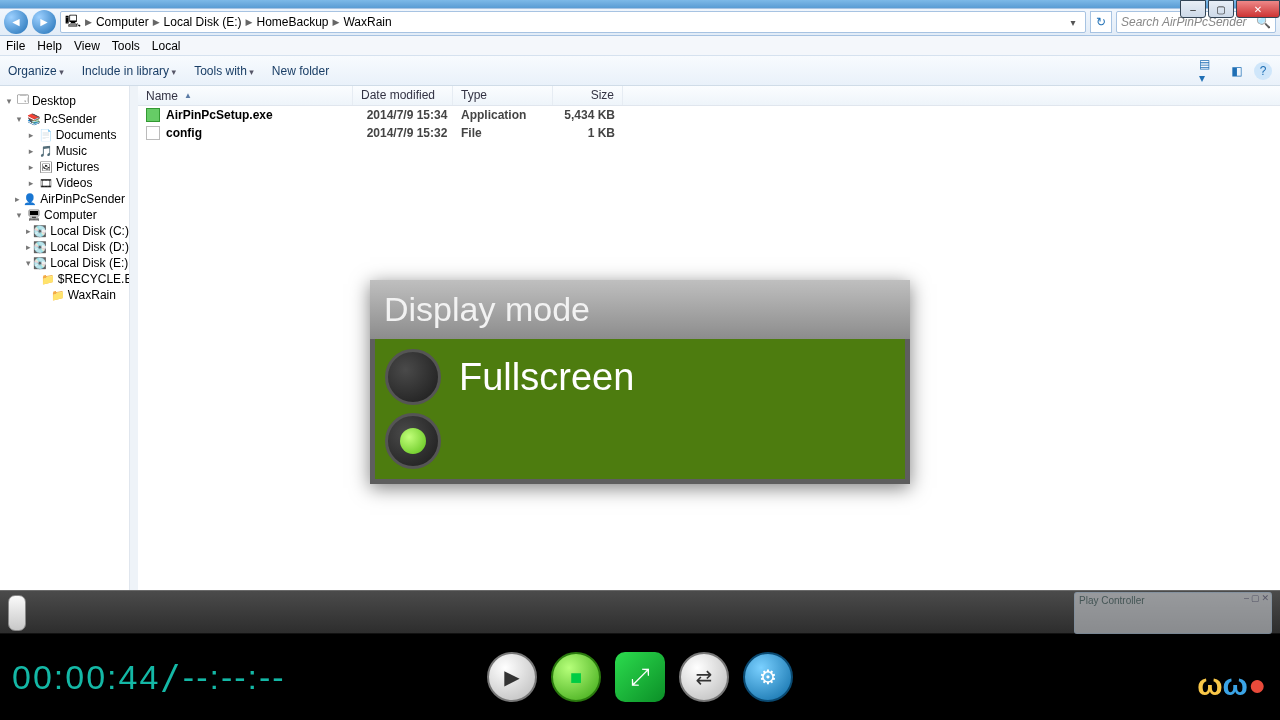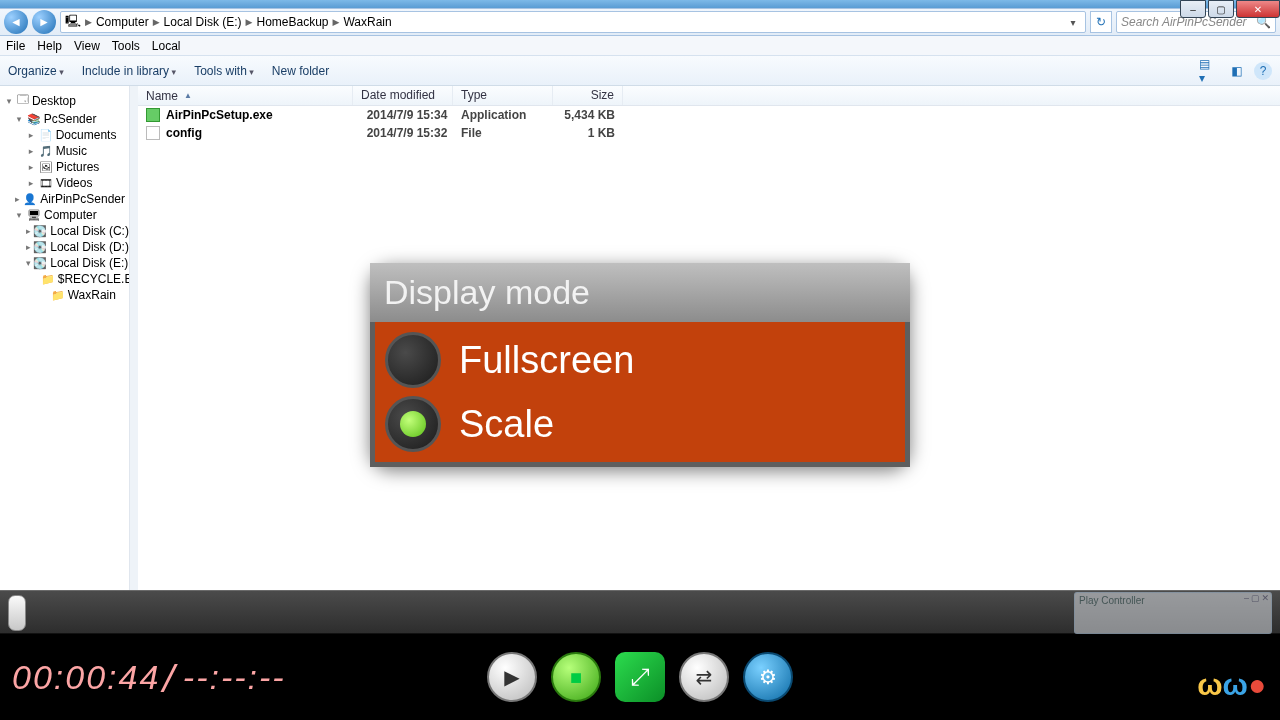--- a/index.html
+++ b/index.html
@@ -54,34 +54,34 @@
 .fname { width:215px; padding-left:8px; display:flex; align-items:center; gap:6px;}
 .fdate { width:100px; padding-left:8px; color:#444;text-align:center;}
 .ftype { width:100px; padding-left:8px; color:#444;}
 .fsize { width:70px; text-align:right; padding-right:8px; color:#444;}
 .fi { width:14px; height:14px; display:inline-flex; align-items:center; justify-content:center; font-size:10px;}
 .fi-exe { background:#6c6; border:1px solid #393; color:#fff;}
 .fi-cfg { background:#fff; border:1px solid #bbb;}
 .fi-7z { background:#fd8; border:1px solid #c96;}
 
 
-.dialog { position:absolute; left:370px; top:263px; width:540px; box-shadow: 0 4px 18px rgba(0,0,0,.5); border-radius: 21px; }
+.dialog { position:absolute; left:370px; top:280px; width:540px; box-shadow: 0 4px 18px rgba(0,0,0,.5); }
 .dialog-title { background: linear-gradient(#bfbfbf,#8c8c8c); color:#f2f2f2; font-size:34px; font-weight:400; padding:10px 14px; }
-.dialog-body { background:#c2410c; border:5px solid #5e5e5e; border-top:none; padding:6px 4px;}
+.dialog-body { background:#4d7c0f; border:5px solid #5e5e5e; border-top:none; padding:6px 4px;}
 .radio-row { display:flex; align-items:center; gap:18px; padding:4px 6px;}
 .radio { width:56px; height:56px; border-radius:50%; border:3px solid #555; background: radial-gradient(circle at 35% 35%, #4a4a4a, #1a1a1a); display:flex; align-items:center; justify-content:center;}
 .radio.selected .dot { width:26px; height:26px; border-radius:50%; background: radial-gradient(circle at 35% 35%, #c2ff7a, #5bbf17); }
 .radio-label { color:#fff; font-size:38px; }
 
 
 .player { position:absolute; left:0; right:0; bottom:0; height:130px; background:#000; }
 .seek { height:44px; background: linear-gradient(#4b4b4b,#2d2d2d); border-top:1px solid #6a6a6a; border-bottom:1px solid #111; position:relative; }
 .seek-thumb { position:absolute; left:8px; top:4px; width:18px; height:36px; border-radius:7px; background: linear-gradient(#fafafa,#c8c8c8); border:1px solid #888;}
 .controls { height:86px; display:flex; align-items:center; padding:0 12px; position:relative; }
-.timecode { color:#fca5a5; font-family: "Consolas", monospace; font-size:34px; letter-spacing:2px; font-style:italic;}
+.timecode { color:#14b8a6; font-family: "Consolas", monospace; font-size:34px; letter-spacing:2px; }
 .cbtns { position:absolute; left:50%; transform:translateX(-50%); display:flex; gap:14px; }
 .cbtn { width:50px; height:50px; border-radius:50%; display:flex; align-items:center; justify-content:center; font-size:20px; color:#333; }
 .cbtn-play { background: radial-gradient(circle at 35% 30%, #fff, #b8b8b8); border:2px solid #777; }
 .cbtn-stop { background: radial-gradient(circle at 35% 30%, #b6ff7a, #3aa514); border:2px solid #2a7a0e; color:#0c4; }
 .cbtn-full { background: linear-gradient(135deg,#2cdc4e,#0b8f27); border-radius:10px; width:50px; height:50px; display:flex; align-items:center; justify-content:center; color:#fff; font-size:24px;}
 .cbtn-sw { background: radial-gradient(circle at 35% 30%, #fff, #b8b8b8); border:2px solid #777; }
 .cbtn-gear { background: radial-gradient(circle at 35% 30%, #7ad0ff, #0b6aa5); border:2px solid #0a4a72; color:#fff; }
 .logo { position:absolute; right:14px; bottom:18px; font-size:30px; font-weight:bold; }
 .logo .y{color:#f9c748;} .logo .b{color:#3ba4e6;} .logo .r{color:#e84a3a;}
 
@@ -249,21 +249,20 @@
     <div class="radio-row">
       <div class="radio">
           <div class="dot"></div>
         </div>
       <div class="radio-label">Fullscreen</div>
     </div>
     <div class="radio-row">
       <div class="radio selected">
           <div class="dot"></div>
         </div>
-      <div class="radio-label">Scale</div>
     </div>
   </div>
 </div>
 
 <div class="player">
   <div class="seek">
     <div class="seek-thumb"></div>
   </div>
   <div class="controls">
     <div class="timecode">

